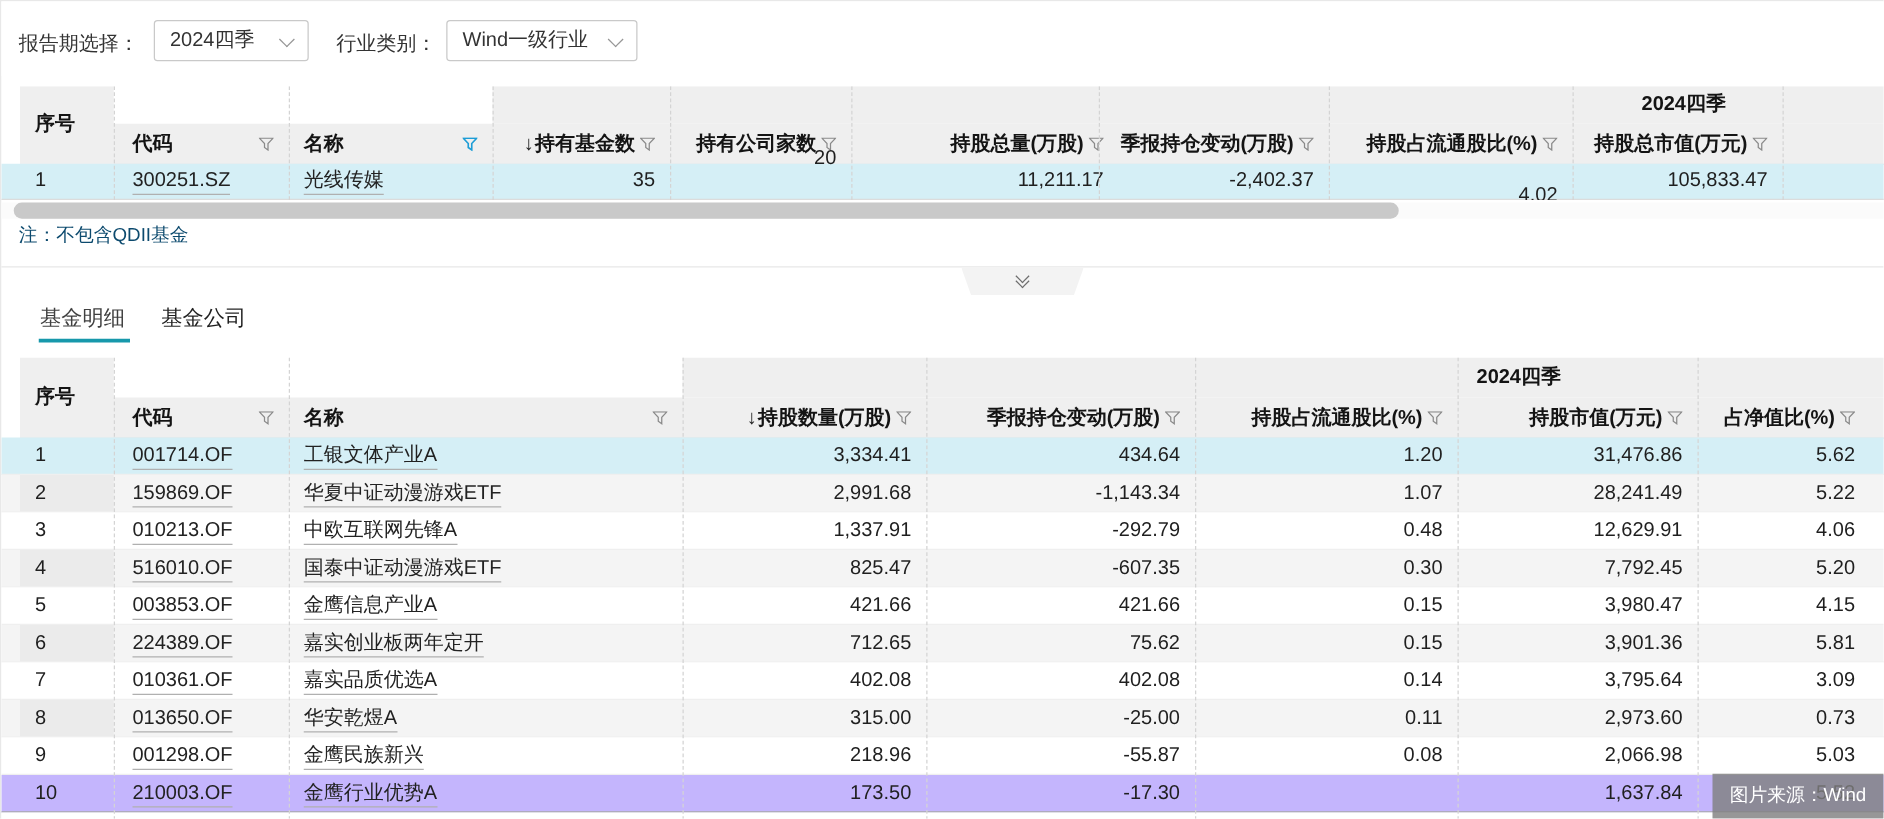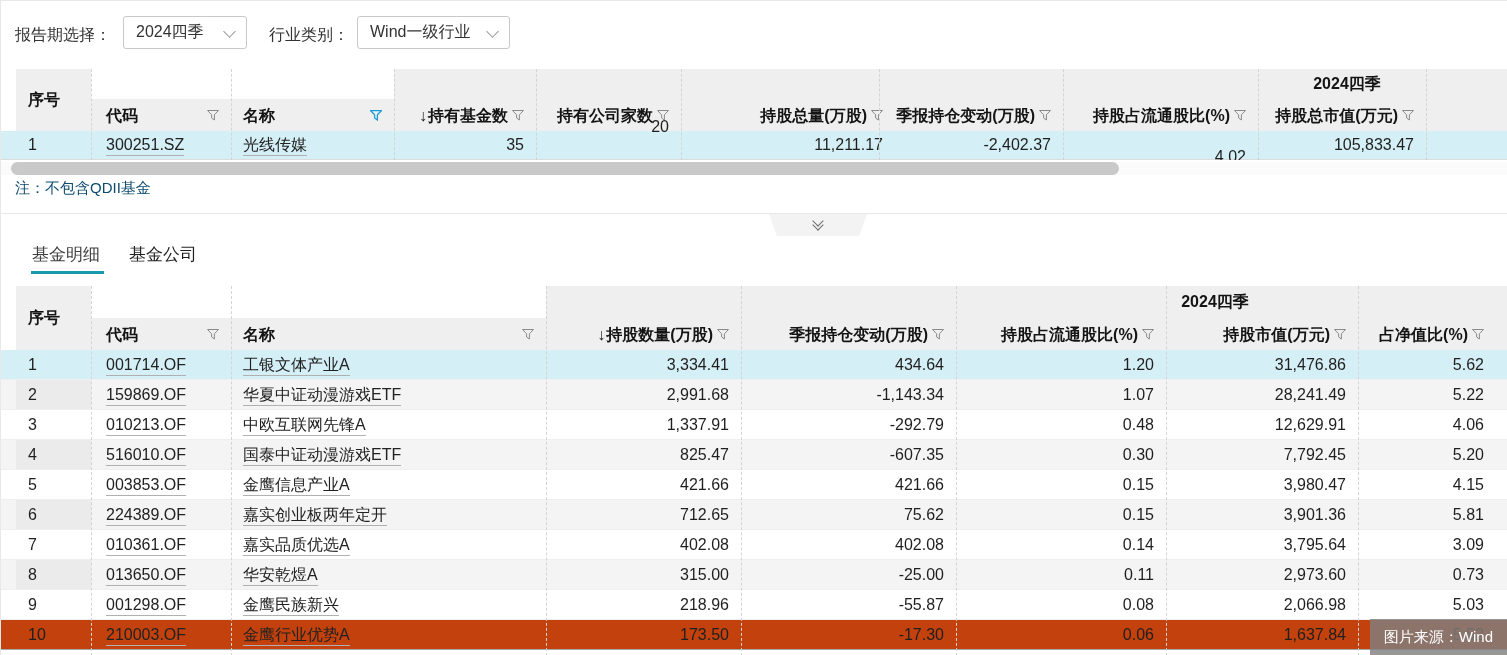--- a/index.html
+++ b/index.html
@@ -61,21 +61,21 @@
   .t2-gseg{position:absolute;left:545px;right:0;top:0;height:32px;background:#efefef;}
   .t2-glabel{position:absolute;left:1214px;top:0;height:32px;line-height:32px;transform:translateX(-50%);font-weight:700;color:#141414;}
   .t2-headrow{position:absolute;left:15px;right:0;top:32px;height:32px;background:#efefef;border-bottom:1px solid #e2e2e2;}
   .t2-seqcell{position:absolute;left:15px;width:75px;top:0;height:64px;background:#efefef;line-height:64px;padding-left:12px;box-sizing:border-box;}
   .t2row{position:absolute;left:0;right:0;height:30px;border-bottom:1px solid #efefef;box-sizing:border-box;background:#fff;}
   .t2 .hcell{line-height:31px;}
   .t2 .bcell{line-height:29px;}
   .t2row.hl{background:#d5eff6;}
   .t2row.stripe{background:#f4f4f4;}
   .t2row.stripe .seqbg{position:absolute;left:15px;width:75px;top:0;bottom:0;background:#ebebeb;}
-  .t2row.hov{background:#c2410c;border-bottom:1px solid #a8a8a8;}
+  .t2row.hov{background:#c4b5fd;border-bottom:1px solid #a8a8a8;}
   .t2c1{left:15px;width:75px}.t2c2{left:90px;width:140px}.t2c3{left:230px;width:315px}
   .t2c4{left:545px;width:195px}.t2c5{left:740px;width:215px}.t2c6{left:955px;width:210px}
   .t2c7{left:1165px;width:192px}.t2c8{left:1357px;width:138px}
   .t2 .vsep{top:0;height:370px;}
   .t2-partial{position:absolute;left:0;right:0;top:364px;height:6px;background:#fff;}
   
   .watermark{position:absolute;right:0;bottom:0;height:36px;line-height:36px;padding:0 14px;
     background:rgba(128,128,128,0.82);color:#fff;font-size:15px;}
 </style>
 </head>
@@ -339,21 +339,20 @@
       <div class="cell bcell num t2c6">0.08</div>
       <div class="cell bcell num t2c7">2,066.98</div>
       <div class="cell bcell num t2c8">5.03</div>
     </div>
     <div class="t2row hov" style="top:334px">
       <div class="cell bcell t2c1">10</div>
       <div class="cell bcell t2c2" style="padding-left:15px"><span class="lnk">210003.OF</span></div>
       <div class="cell bcell t2c3"><span class="lnk">金鹰行业优势A</span></div>
       <div class="cell bcell num t2c4">173.50</div>
       <div class="cell bcell num t2c5">-17.30</div>
-      <div class="cell bcell num t2c6">0.06</div>
       <div class="cell bcell num t2c7">1,637.84</div>
       <div class="cell bcell num t2c8">5.52</div>
     </div>
     <div class="t2-partial"></div>
 
     <div class="vsep" style="left:90px"></div>
     <div class="vsep" style="left:230px"></div>
     <div class="vsep" style="left:545px"></div>
     <div class="vsep" style="left:740px"></div>
     <div class="vsep" style="left:955px"></div>

